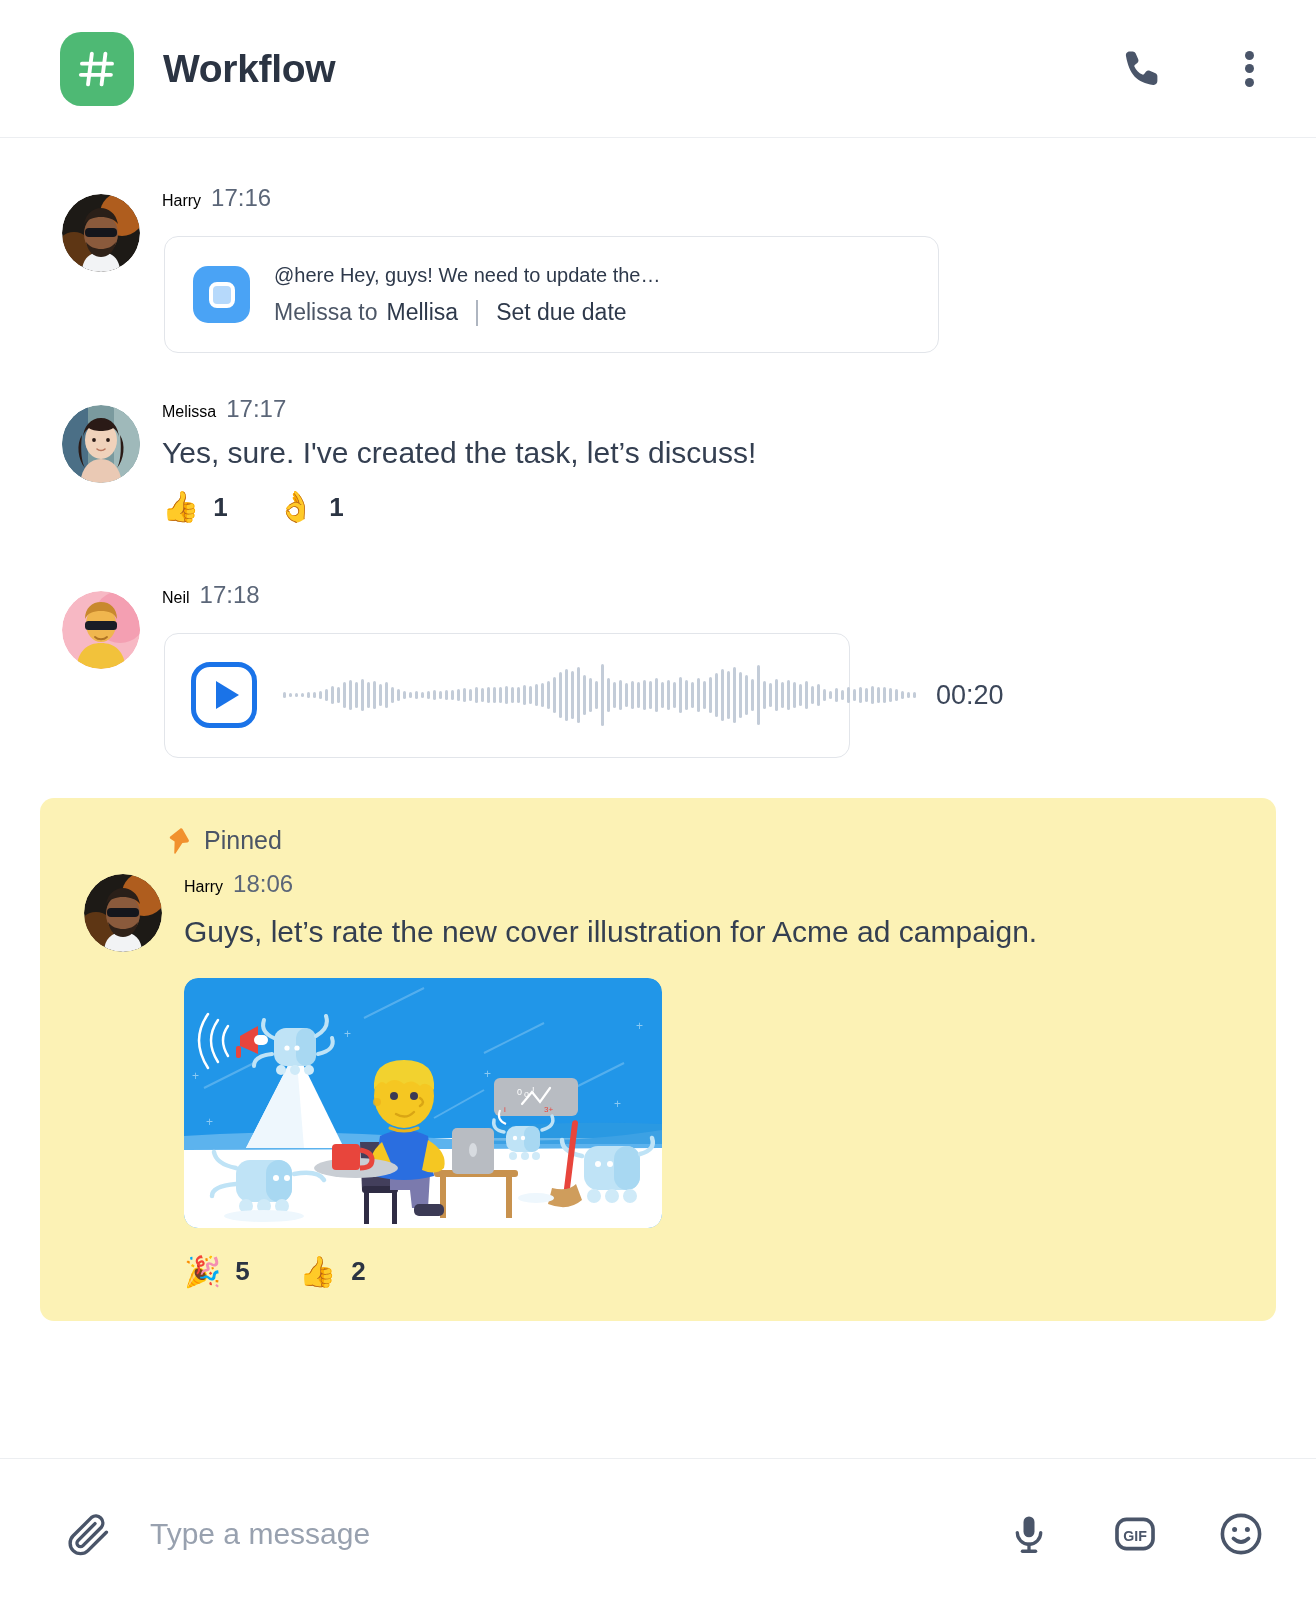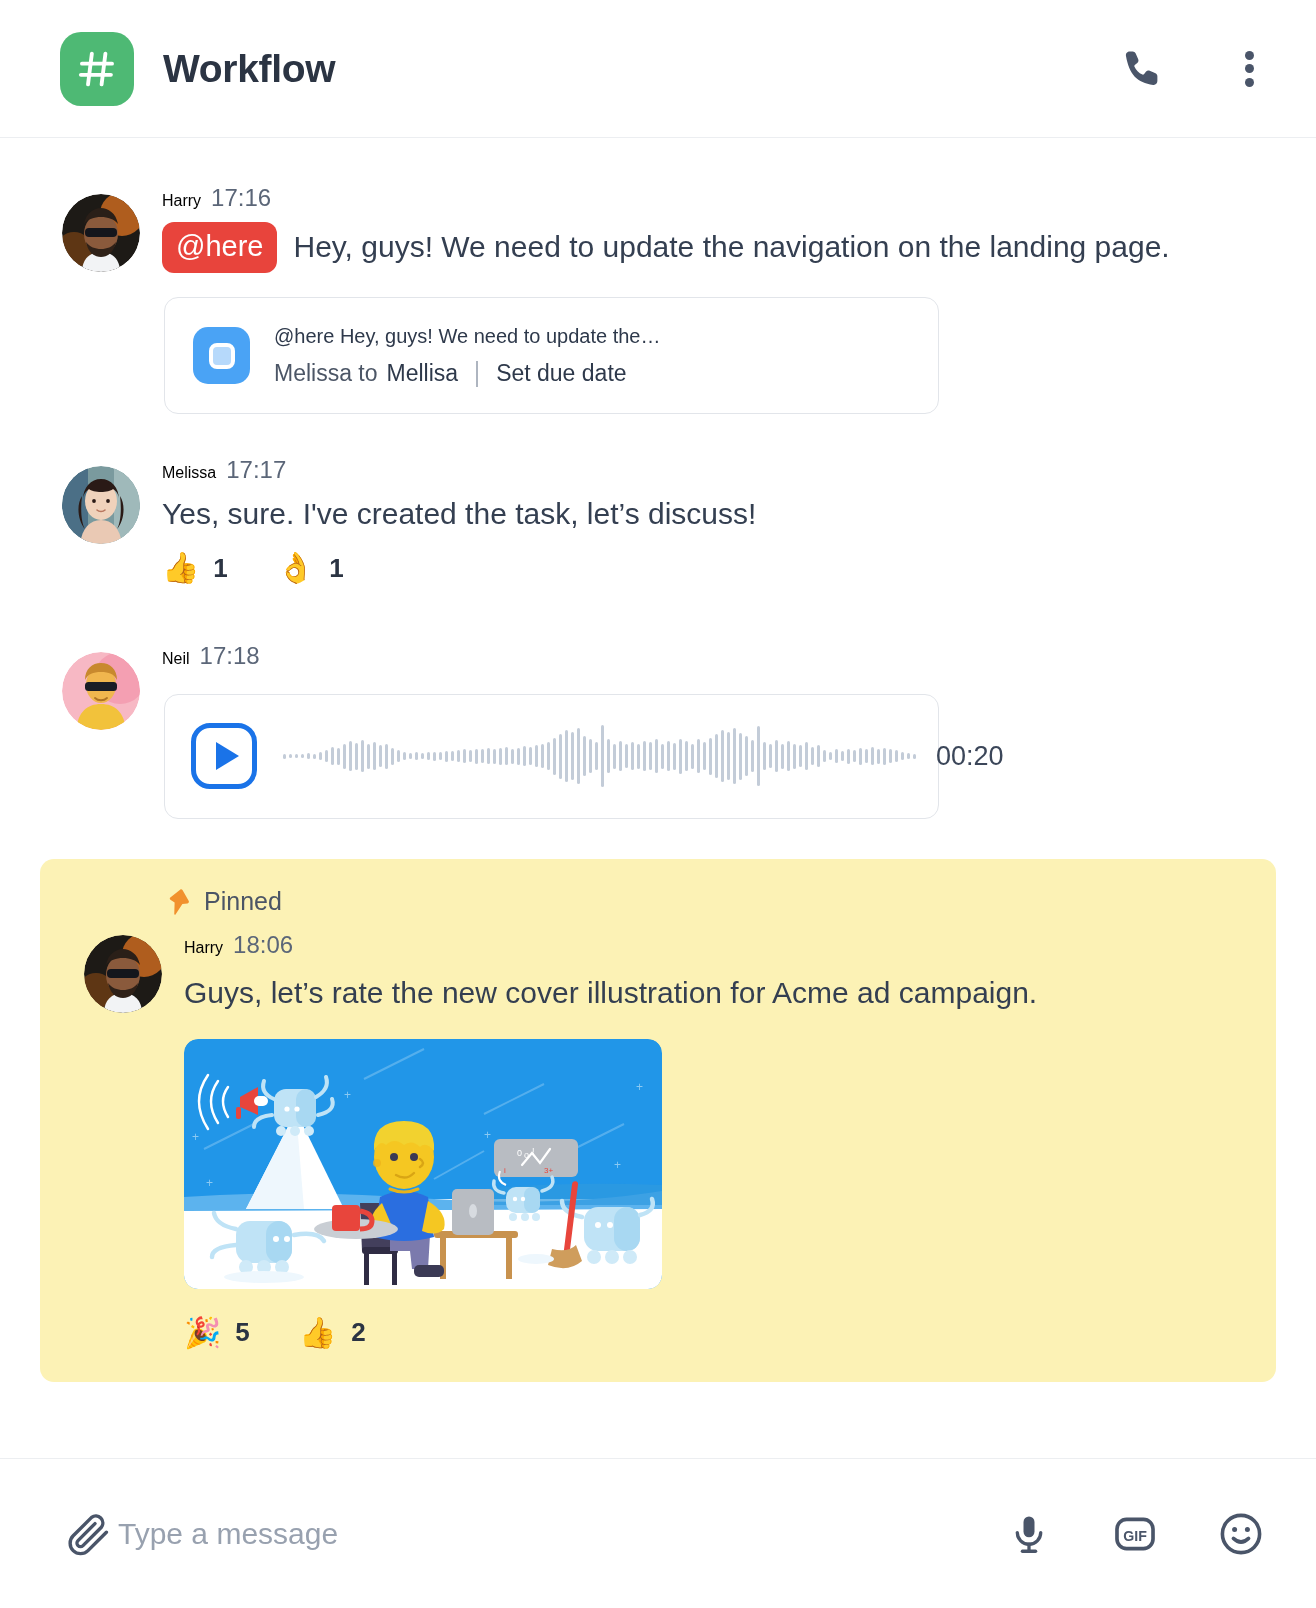--- a/index.html
+++ b/index.html
@@ -170,21 +170,21 @@
     font-size: 26px;
     font-weight: bold;
     color: #2b3443;
     margin-left: 14px;
   }
 
   
   .voice-card {
     margin-top: 24px;
     margin-left: 2px;
-    width: 775px;
+    width: 686px;
     height: 125px;
     border: 1px solid #e2e5ea;
     border-radius: 14px;
     display: flex;
     align-items: center;
     padding: 0 26px;
     background: #fff;
   }
   .play-btn {
     width: 66px; height: 66px;
@@ -267,20 +267,21 @@
     display: flex; align-items: center; justify-content: center;
     cursor: pointer; flex: 0 0 56px;
   }
   .msg-input {
     flex: 1 1 auto;
     border: none;
     outline: none;
     font-family: "Liberation Sans", sans-serif;
     font-size: 30px;
     color: #2b3443;
+    margin-left: 32px;
     background: transparent;
   }
   .msg-input::placeholder { color: #98a1af; }
   .composer-actions { display: flex; align-items: center; }
   .comp-btn {
     width: 62px; height: 62px;
     display: flex; align-items: center; justify-content: center;
     cursor: pointer;
     margin-left: 44px;
   }
@@ -337,24 +338,20 @@
             <path d="M24 48c2 10 8 15 15 15s13-5 15-15c-4 5-9 7-15 7s-11-2-15-7z" fill="#2f2118"></path>
             <rect x="23" y="34" width="32" height="9" rx="4" fill="#14161c"></rect>
             <rect x="37" y="36" width="4" height="3" fill="#14161c"></rect>
           </g>
         </svg>
       </div>
       <div class="msg-body">
         <div class="msg-meta">
           <span>Harry</span>
           <span class="msg-time">17:16</span>
-        </div>
-        <div class="msg-text">
-          <span class="mention-badge">@here</span>
-          <span>Hey, guys! We need to update the navigation on the landing page.</span>
         </div>
 
         <div class="task-card">
           <div class="task-icon">
             <div class="task-icon-inner"></div>
           </div>
           <div class="task-info">
             <div class="task-title">@here Hey, guys! We need to update the…</div>
             <div class="task-sub">
               <span>Melissa to</span>

